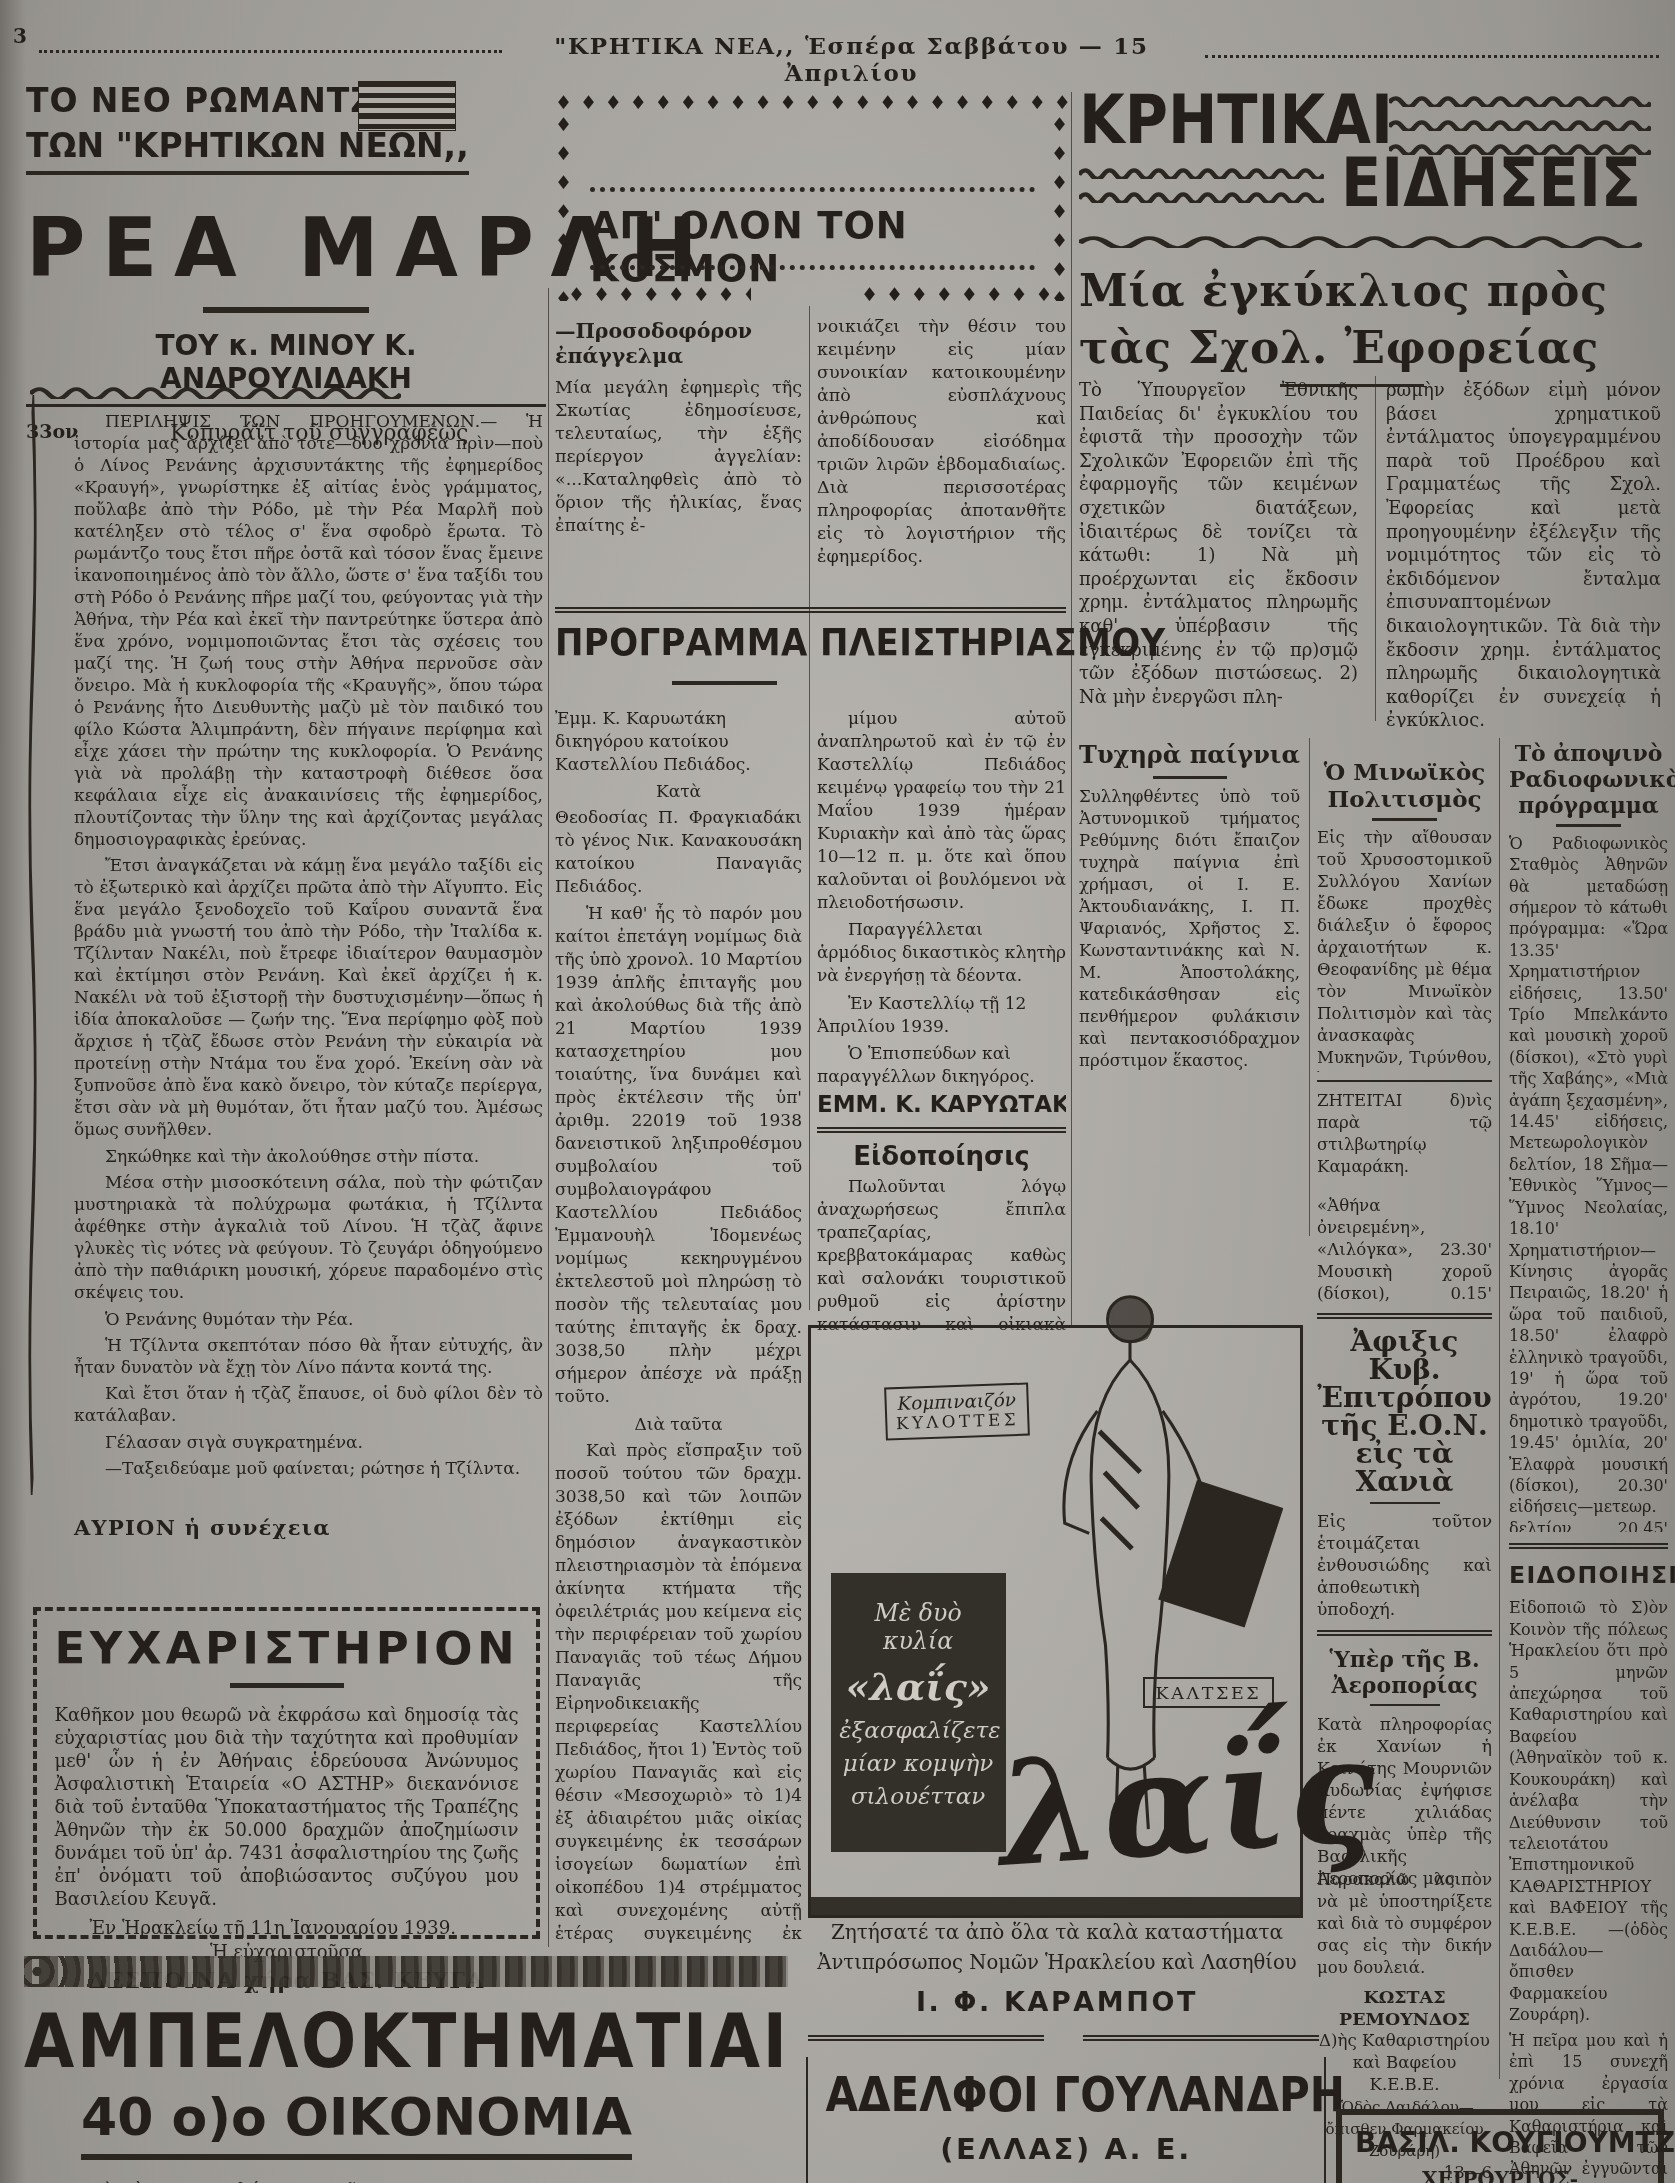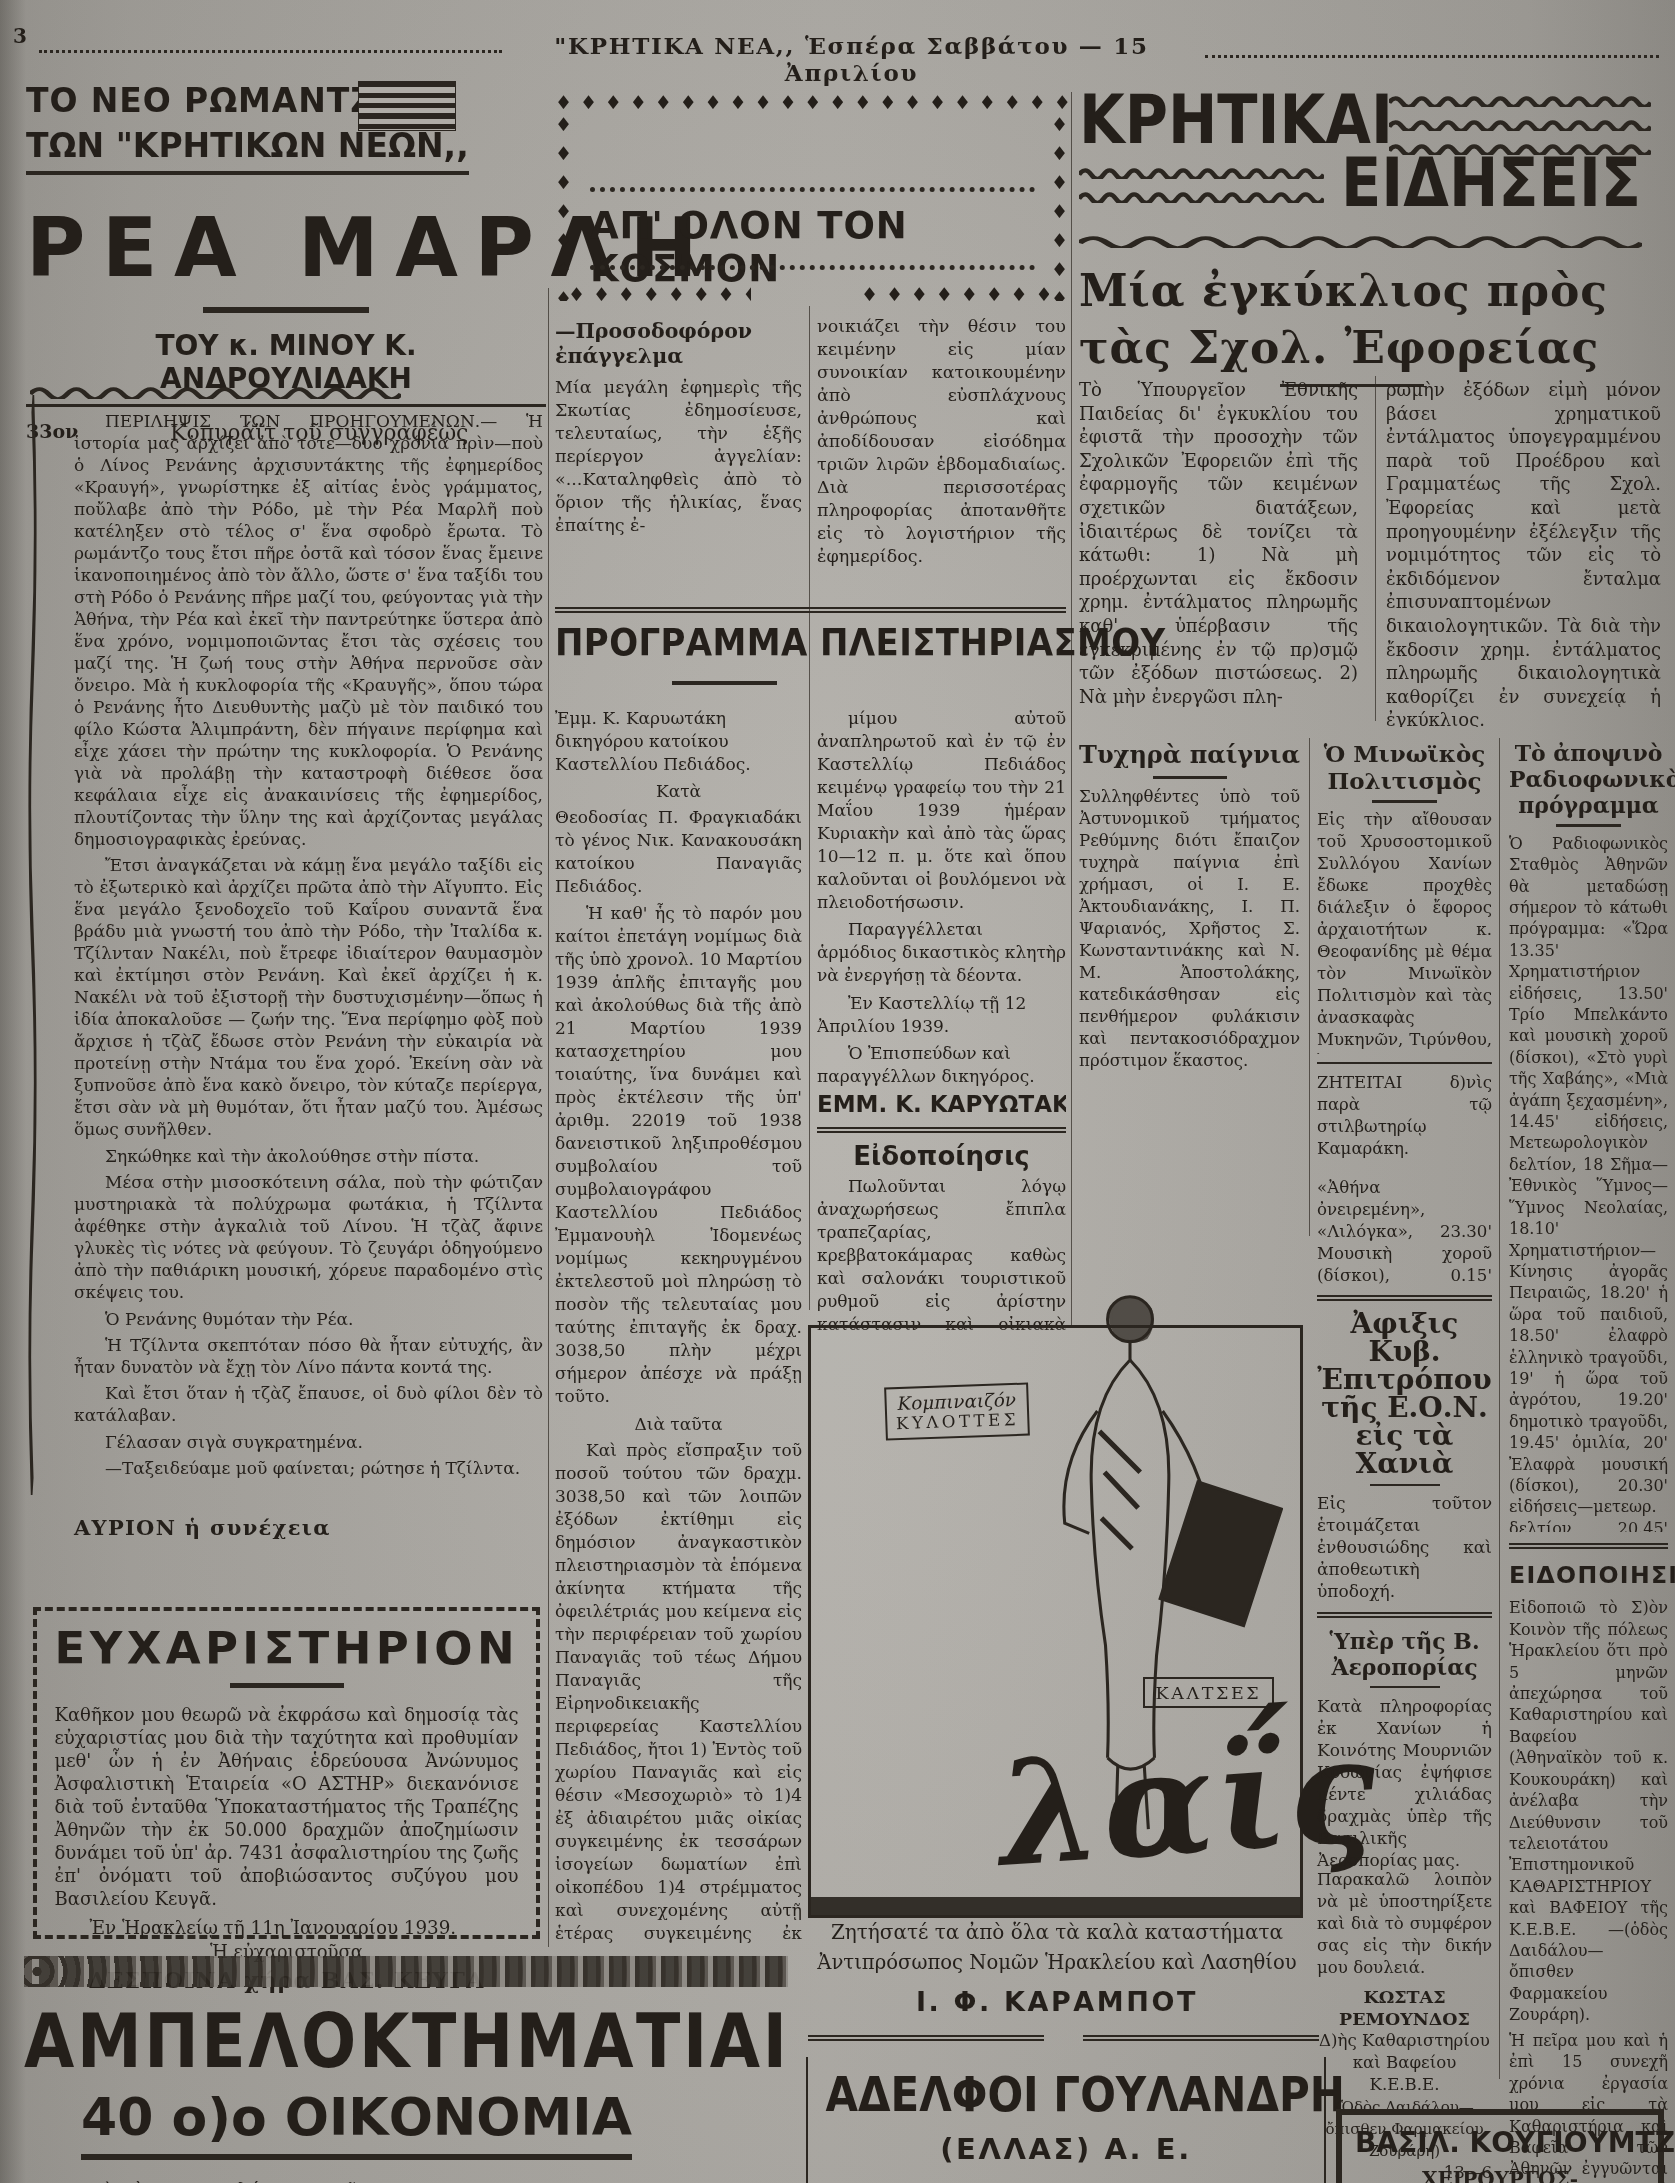--- a/index.html
+++ b/index.html
@@ -165,20 +165,27 @@
       <path d="M182 130 Q225 190 232 260"></path>
       <path d="M120 150 L160 190 M125 190 L158 225 M122 235 L152 265" stroke-width="5"></path>
       <rect x="196" y="210" width="86" height="120" fill="#2b2620" transform="rotate(18 239 270)"></rect>
     </g>
   </svg>
   <div style="position:absolute;left:74px;top:57px;border:2.2px solid #2b2620;padding:4.4px 8.7px;text-align:center;transform:rotate(-2deg);">
     <div class="script" style="font-size:18.3px;">Κομπιναιζόν</div>
     <div style="font-size:16.6px;letter-spacing:3.5px;">ΚΥΛΟΤΤΕΣ</div>
   </div>
   <div style="position:absolute;left:332px;top:349px;border:2.2px solid #2b2620;padding:3.5px 10.5px;font-size:17.5px;letter-spacing:2.6px;">ΚΑΛΤΣΕΣ</div>
+  <div class="panel-dark" style="position:absolute;left:19.6px;top:245px;width:175px;height:279px;padding:13px 8.7px;box-sizing:border-box;text-align:center;">
+    <div class="script" style="font-size:23.6px;margin-top:13px;">Μὲ δυὸ κυλία</div>
+    <div class="script b" style="font-size:38px;margin:8.7px 0;">«λαΐς»</div>
+    <div class="script" style="font-size:23px;">ἐξασφαλίζετε</div>
+    <div class="script" style="font-size:23px;margin-top:7px;">μίαν κομψὴν</div>
+    <div class="script" style="font-size:23px;margin-top:7px;">σιλουέτταν</div>
+  </div>
   <div class="script b" style="position:absolute;left:188px;top:389px;font-size:144px;transform:rotate(-4deg);letter-spacing:2.6px;">λαΐς</div>
   <div style="position:absolute;left:0;bottom:0;width:100%;height:18.3px;background:#332f29;"></div>
 </div>
 <div class="abs ctr" style="left:808px;top:1920px;width:498px;font-size:20px;">Ζητήσατέ τα ἀπὸ ὅλα τὰ καλὰ καταστήματα</div>
 <div class="abs ctr" style="left:808px;top:1951px;width:498px;font-size:19.6px;">Ἀντιπρόσωπος Νομῶν Ἡρακλείου καὶ Λασηθίου</div>
 <div class="abs ctr sans b" style="left:808px;top:1986px;width:498px;font-size:27px;letter-spacing:2.6px;">Ι. Φ. ΚΑΡΑΜΠΟΤ</div>
 
 <div class="abs hr2" style="left:808px;top:2035px;width:236px;"></div>
 <div class="abs hr2" style="left:1083px;top:2035px;width:236px;"></div>
 <div class="abs" style="left:806px;top:2057px;width:520px;height:511px;border-left:2.2px double #2b2620;border-right:2.2px double #2b2620;padding:0 17.5px;box-sizing:border-box;">
@@ -218,21 +225,21 @@
 
 <div class="abs clip j" style="left:1079px;top:378px;width:279px;height:349px;font-size:18px;line-height:23.6px;">Τὸ Ὑπουργεῖον Ἐθνικῆς Παιδείας δι' ἐγκυκλίου του ἐφιστᾶ τὴν προσοχὴν τῶν Σχολικῶν Ἐφορειῶν ἐπὶ τῆς ἐφαρμογῆς τῶν κειμένων σχετικῶν διατάξεων, ἰδιαιτέρως δὲ τονίζει τὰ κάτωθι: 1) Νὰ μὴ προέρχωνται εἰς ἔκδοσιν χρημ. ἐντάλματος πληρωμῆς καθ' ὑπέρβασιν τῆς ἐγκεκριμένης ἐν τῷ πρ)σμῷ τῶν ἐξόδων πιστώσεως. 2) Νὰ μὴν ἐνεργῶσι πλη-</div>
 <div class="abs clip j" style="left:1386px;top:378px;width:275px;height:349px;font-size:18px;line-height:23.6px;">ρωμὴν ἐξόδων εἰμὴ μόνον βάσει χρηματικοῦ ἐντάλματος ὑπογεγραμμένου παρὰ τοῦ Προέδρου καὶ Γραμματέως τῆς Σχολ. Ἐφορείας καὶ μετὰ προηγουμένην ἐξέλεγξιν τῆς νομιμότητος τῶν εἰς τὸ ἐκδιδόμενον ἔνταλμα ἐπισυναπτομένων δικαιολογητικῶν. Τὰ διὰ τὴν ἔκδοσιν χρημ. ἐντάλματος πληρωμῆς δικαιολογητικὰ καθορίζει ἐν συνεχείᾳ ἡ ἐγκύκλιος.</div>
 
 <div class="abs clip" style="left:1079px;top:740px;width:221px;height:585px;">
   <div class="b ctr" style="font-size:24px;">Τυχηρὰ παίγνια</div>
   <div style="width:74px;height:2.6px;background:#2b2620;margin:7px auto;"></div>
   <div class="j" style="font-size:16.6px;line-height:22px;">Συλληφθέντες ὑπὸ τοῦ Ἀστυνομικοῦ τμήματος Ρεθύμνης διότι ἔπαιζον τυχηρὰ παίγνια ἐπὶ χρήμασι, οἱ Ι. Ε. Ἀκτουδιανάκης, Ι. Π. Ψαριανός, Χρῆστος Σ. Κωνσταντινάκης καὶ Ν. Μ. Ἀποστολάκης, κατεδικάσθησαν εἰς πενθήμερον φυλάκισιν καὶ πεντακοσιόδραχμον πρόστιμον ἕκαστος.</div>
 </div>
 
-<div class="abs" style="left:1317px;top:740px;width:175px;">
+<div class="abs" style="left:1317px;top:758px;width:175px;">
   <div class="b ctr" style="font-size:23px;">Ὁ Μινωϊκὸς Πολιτισμὸς</div>
   <div style="width:65px;height:2.6px;background:#2b2620;margin:6.1px auto;"></div>
   <div class="j clip" style="font-size:16.6px;line-height:22px;height:245px;">Εἰς τὴν αἴθουσαν τοῦ Χρυσοστομικοῦ Συλλόγου Χανίων ἔδωκε προχθὲς διάλεξιν ὁ ἔφορος ἀρχαιοτήτων κ. Θεοφανίδης μὲ θέμα τὸν Μινωϊκὸν Πολιτισμὸν καὶ τὰς ἀνασκαφὰς Μυκηνῶν, Τιρύνθου, Ὀρχομενοῦ, Βαφειοῦ κ. λ. π.</div>
   <div class="hr1" style="margin:7.9px 0;"></div>
   <div class="j" style="font-size:16.6px;line-height:22px;">ΖΗΤΕΙΤΑΙ δ)νὶς παρὰ τῷ στιλβωτηρίῳ Καμαράκη.</div>
   <div class="j clip" style="font-size:16.6px;line-height:22px;margin-top:17.5px;height:109px;">«Ἀθήνα ὀνειρεμένη», «Λιλόγκα», 23.30' Μουσικὴ χοροῦ (δίσκοι), 0.15' τελευταῖαι εἰδήσεις.</div>
   <div class="hr2" style="margin:8.7px 0;"></div>
   <div class="b ctr" style="font-size:28px;line-height:28px;">
     <div>Ἀφιξις Κυβ. Ἐπιτρόπου</div>
     <div>τῆς Ε.Ο.Ν. εἰς τὰ Χανιὰ</div>

